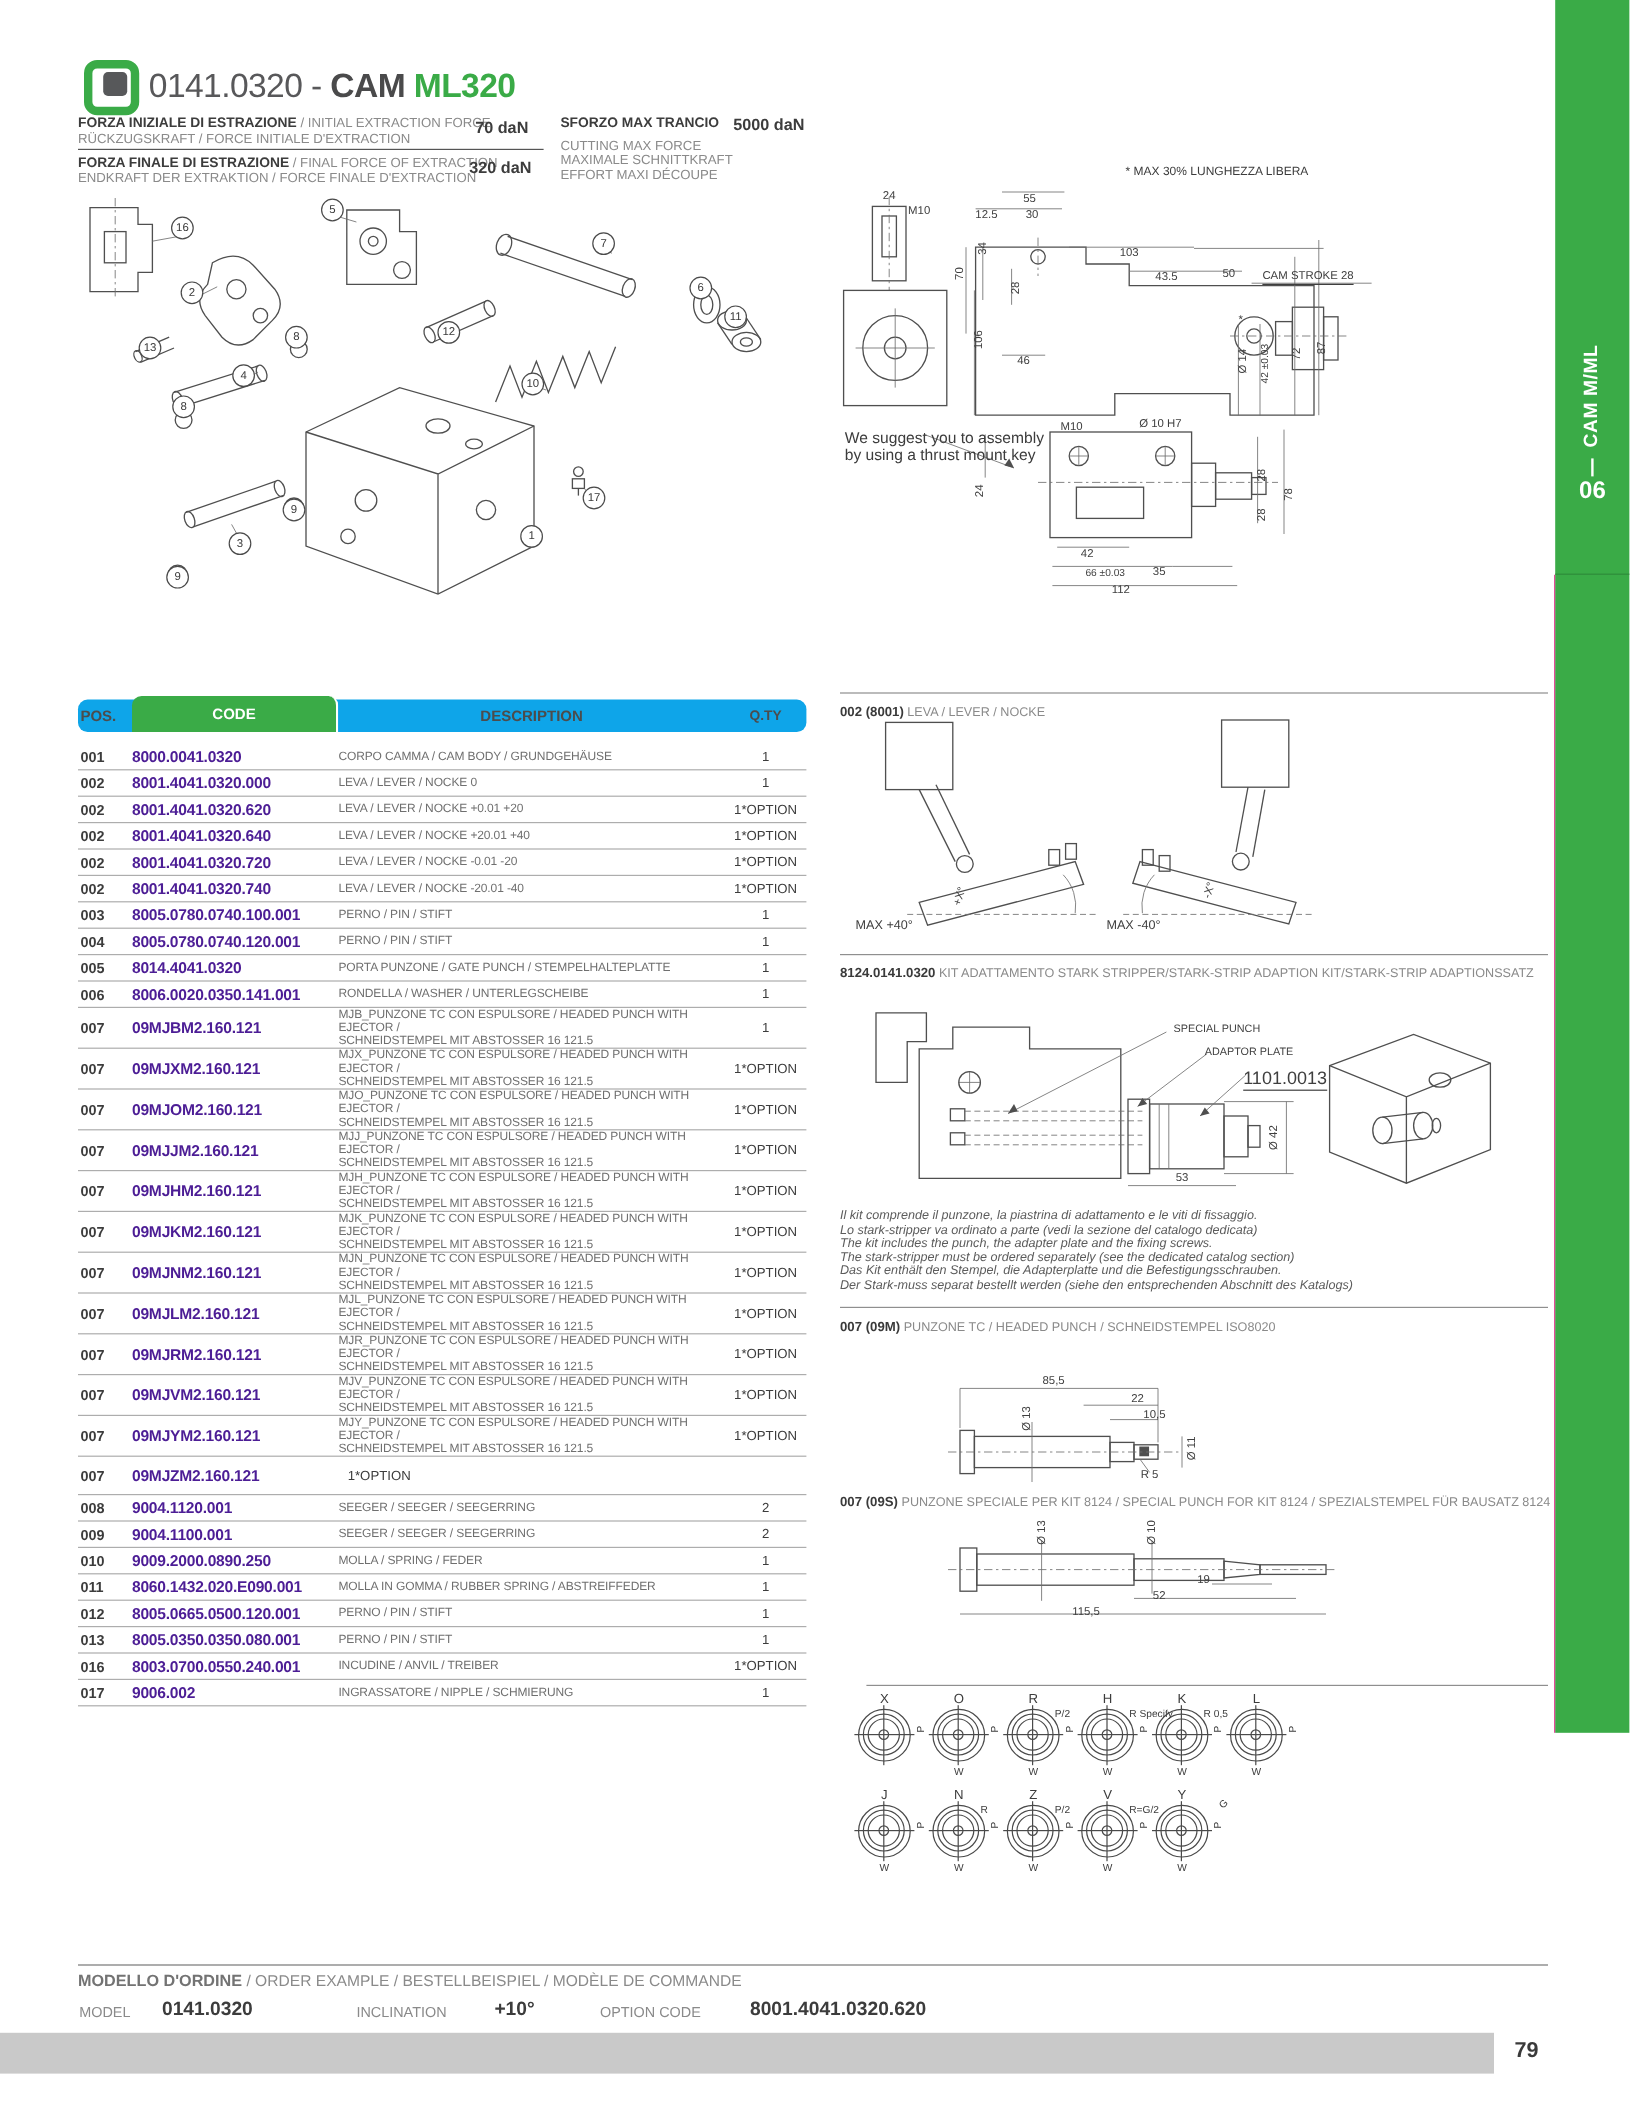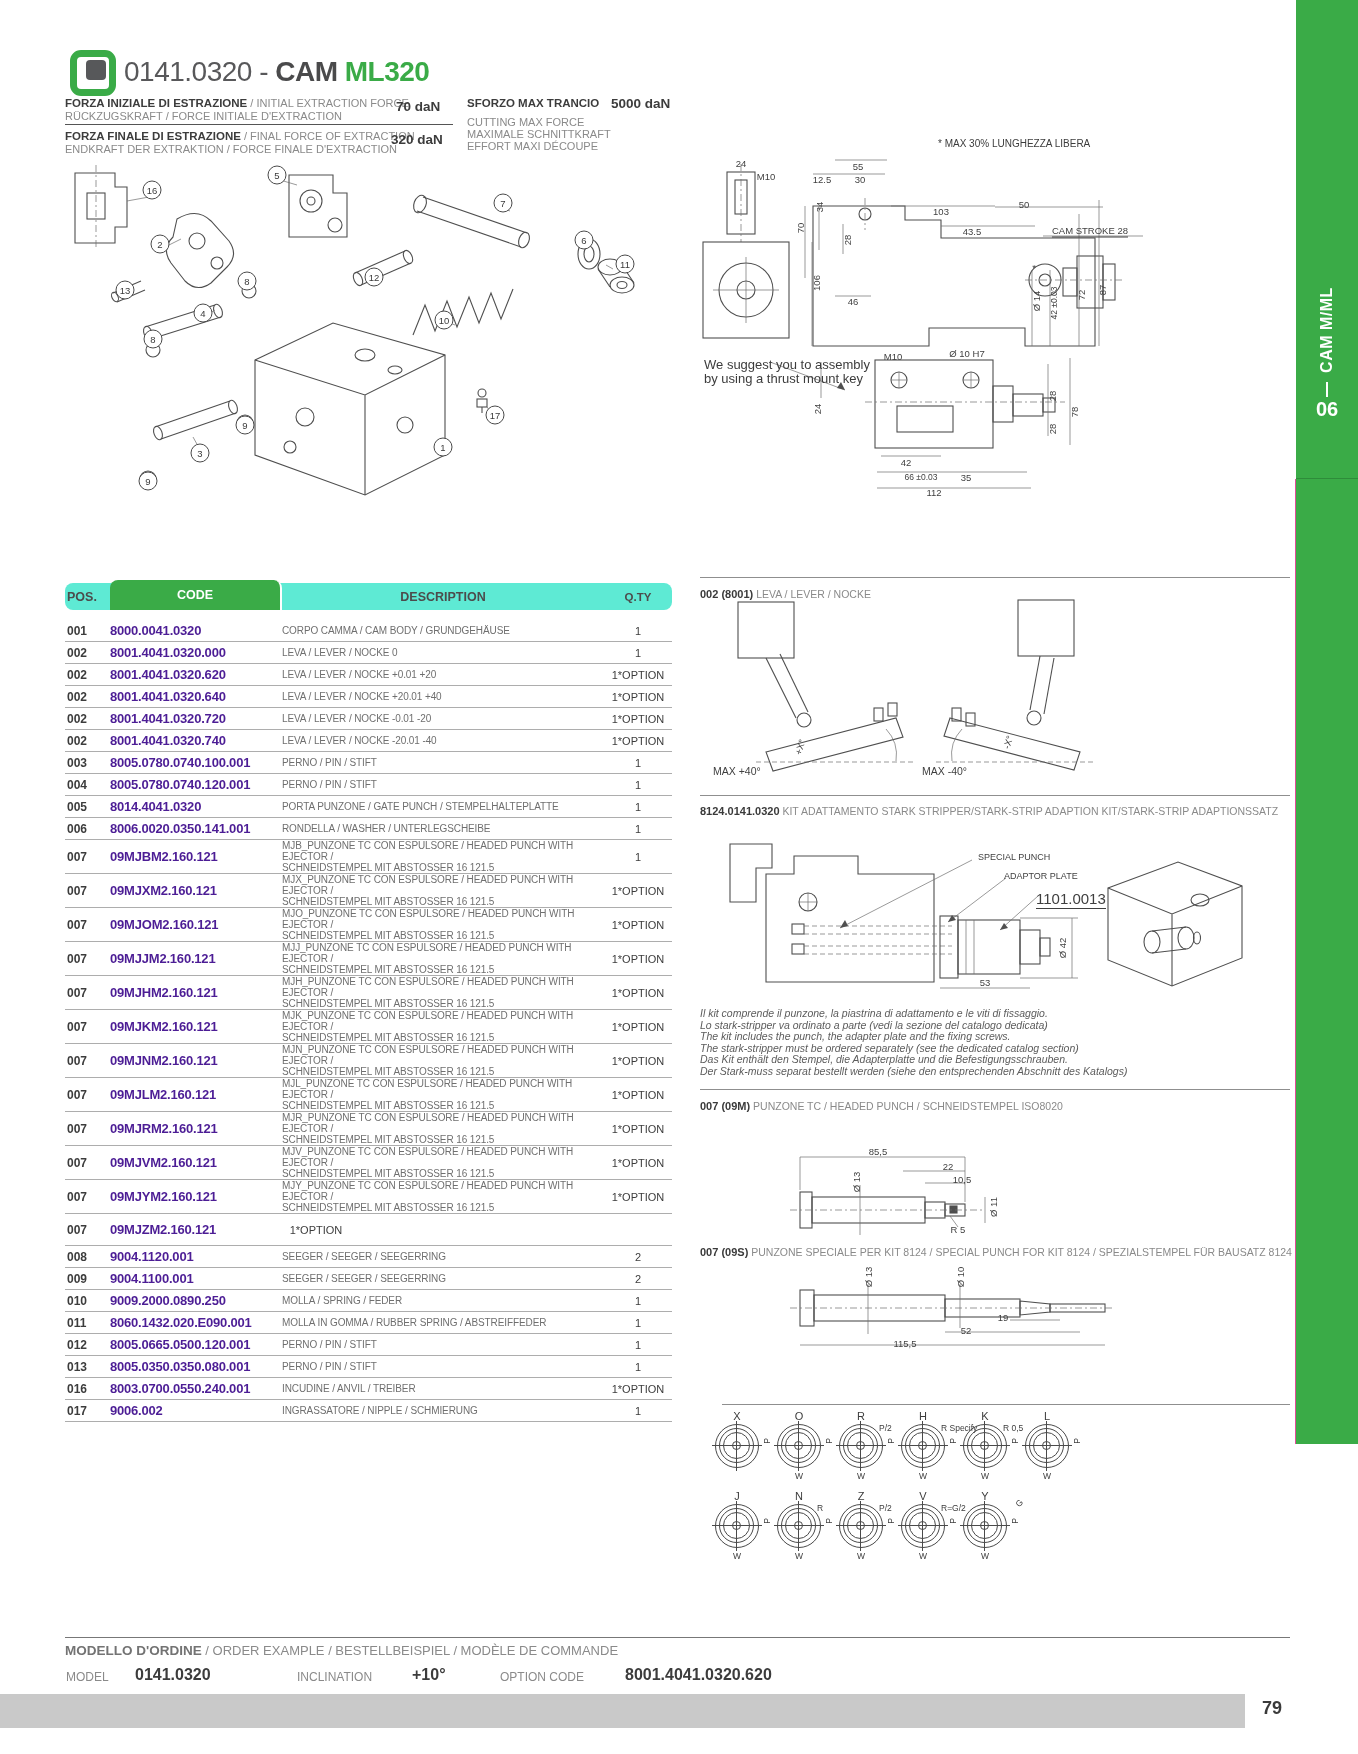--- a/index.html
+++ b/index.html
@@ -34,21 +34,21 @@
        transform:translate(-50%,-50%);z-index:5;}
 
   svg{position:absolute;overflow:visible;}
   .ln{stroke:#4f4f4f;stroke-width:1.1;fill:none;}
   .thin{stroke:#6e6e6e;stroke-width:0.7;fill:none;}
   .dash{stroke-dasharray:7 3 2 3;}
   .dash2{stroke-dasharray:5 3;}
 
   
   .table{position:absolute;left:65px;top:583px;width:607px;}
-  .thead{display:flex;height:27px;background:#5eead4;border-radius:8px;align-items:center;}
+  .thead{display:flex;height:27px;background:#0ea5e9;border-radius:8px;align-items:center;}
   .th{font-weight:bold;color:#4c4c4c;font-size:12.5px;}
   .th.pos{width:45px;padding-left:2px;box-sizing:border-box;}
   .th.code{width:172px;height:30px;margin-top:-3px;background:#3aab47;color:#fff;border-radius:8px 8px 0 0;
            display:flex;align-items:center;justify-content:center;border-right:2px solid #fff;box-sizing:border-box;}
   .th.desc{flex:1;text-align:center;}
   .th.qty{width:68px;text-align:center;font-size:11.5px;}
   .rows{margin-top:10px;}
   .prow{display:flex;align-items:center;border-bottom:1px solid #adadad;min-height:21px;}
   .prow.two{min-height:31px;}
   .c-pos{width:45px;font-size:12px;font-weight:bold;color:#3c3c3c;padding-left:2px;box-sizing:border-box;}
@@ -215,21 +215,21 @@
         <line x1="86" y1="328" x2="84" y2="326"></line>
         <line x1="428" y1="260" x2="422" y2="252"></line>
     </g>
   </g>
 </svg>
 
 <div class="bal" style="left:152px;top:190px;">16</div>
 <div class="bal" style="left:277px;top:175px;">5</div>
 <div class="bal" style="left:503px;top:203px;">7</div>
 <div class="bal" style="left:584px;top:240px;">6</div>
-<div class="bal" style="left:613px;top:264px;margin-left:12px;">11</div>
+<div class="bal" style="left:613px;top:264px;">11</div>
 <div class="bal" style="left:160px;top:244px;">2</div>
 <div class="bal" style="left:374px;top:277px;">12</div>
 <div class="bal" style="left:125px;top:290px;">13</div>
 <div class="bal" style="left:247px;top:281px;">8</div>
 <div class="bal" style="left:203px;top:313px;">4</div>
 <div class="bal" style="left:444px;top:320px;">10</div>
 <div class="bal" style="left:153px;top:339px;">8</div>
 <div class="bal" style="left:245px;top:425px;">9</div>
 <div class="bal" style="left:200px;top:453px;">3</div>
 <div class="bal" style="left:443px;top:447px;">1</div>
@@ -307,21 +307,21 @@
 
 <span class="dim" style="left:741px;top:163px;">24</span>
 <span class="dim" style="left:766px;top:176px;">M10</span>
 <span class="dim" style="left:858px;top:166px;">55</span>
 <span class="dim" style="left:822px;top:179px;">12.5</span>
 <span class="dim" style="left:860px;top:179px;">30</span>
 <span class="dim v" style="left:819px;top:207px;">34</span>
 <span class="dim v" style="left:800px;top:228px;">70</span>
 <span class="dim v" style="left:847px;top:240px;">28</span>
 <span class="dim" style="left:941px;top:211px;">103</span>
-<span class="dim" style="left:1024px;top:204px;">50</span>
+<span class="dim" style="left:1024px;top:228px;">50</span>
 <span class="dim" style="left:972px;top:231px;">43.5</span>
 <span class="dim u" style="left:1090px;top:231px;">CAM STROKE 28</span>
 <span class="dim v" style="left:816px;top:283px;">106</span>
 <span class="dim" style="left:853px;top:301px;">46</span>
 <span class="dim" style="left:1034px;top:267px;">*</span>
 <span class="dim v" style="left:1036px;top:301px;">Ø 14</span>
 <span class="dim v" style="left:1054px;top:303px;font-size:8.5px;">42 ±0.03</span>
 <span class="dim v" style="left:1081px;top:295px;">72</span>
 <span class="dim v" style="left:1102px;top:290px;">87</span>
 

